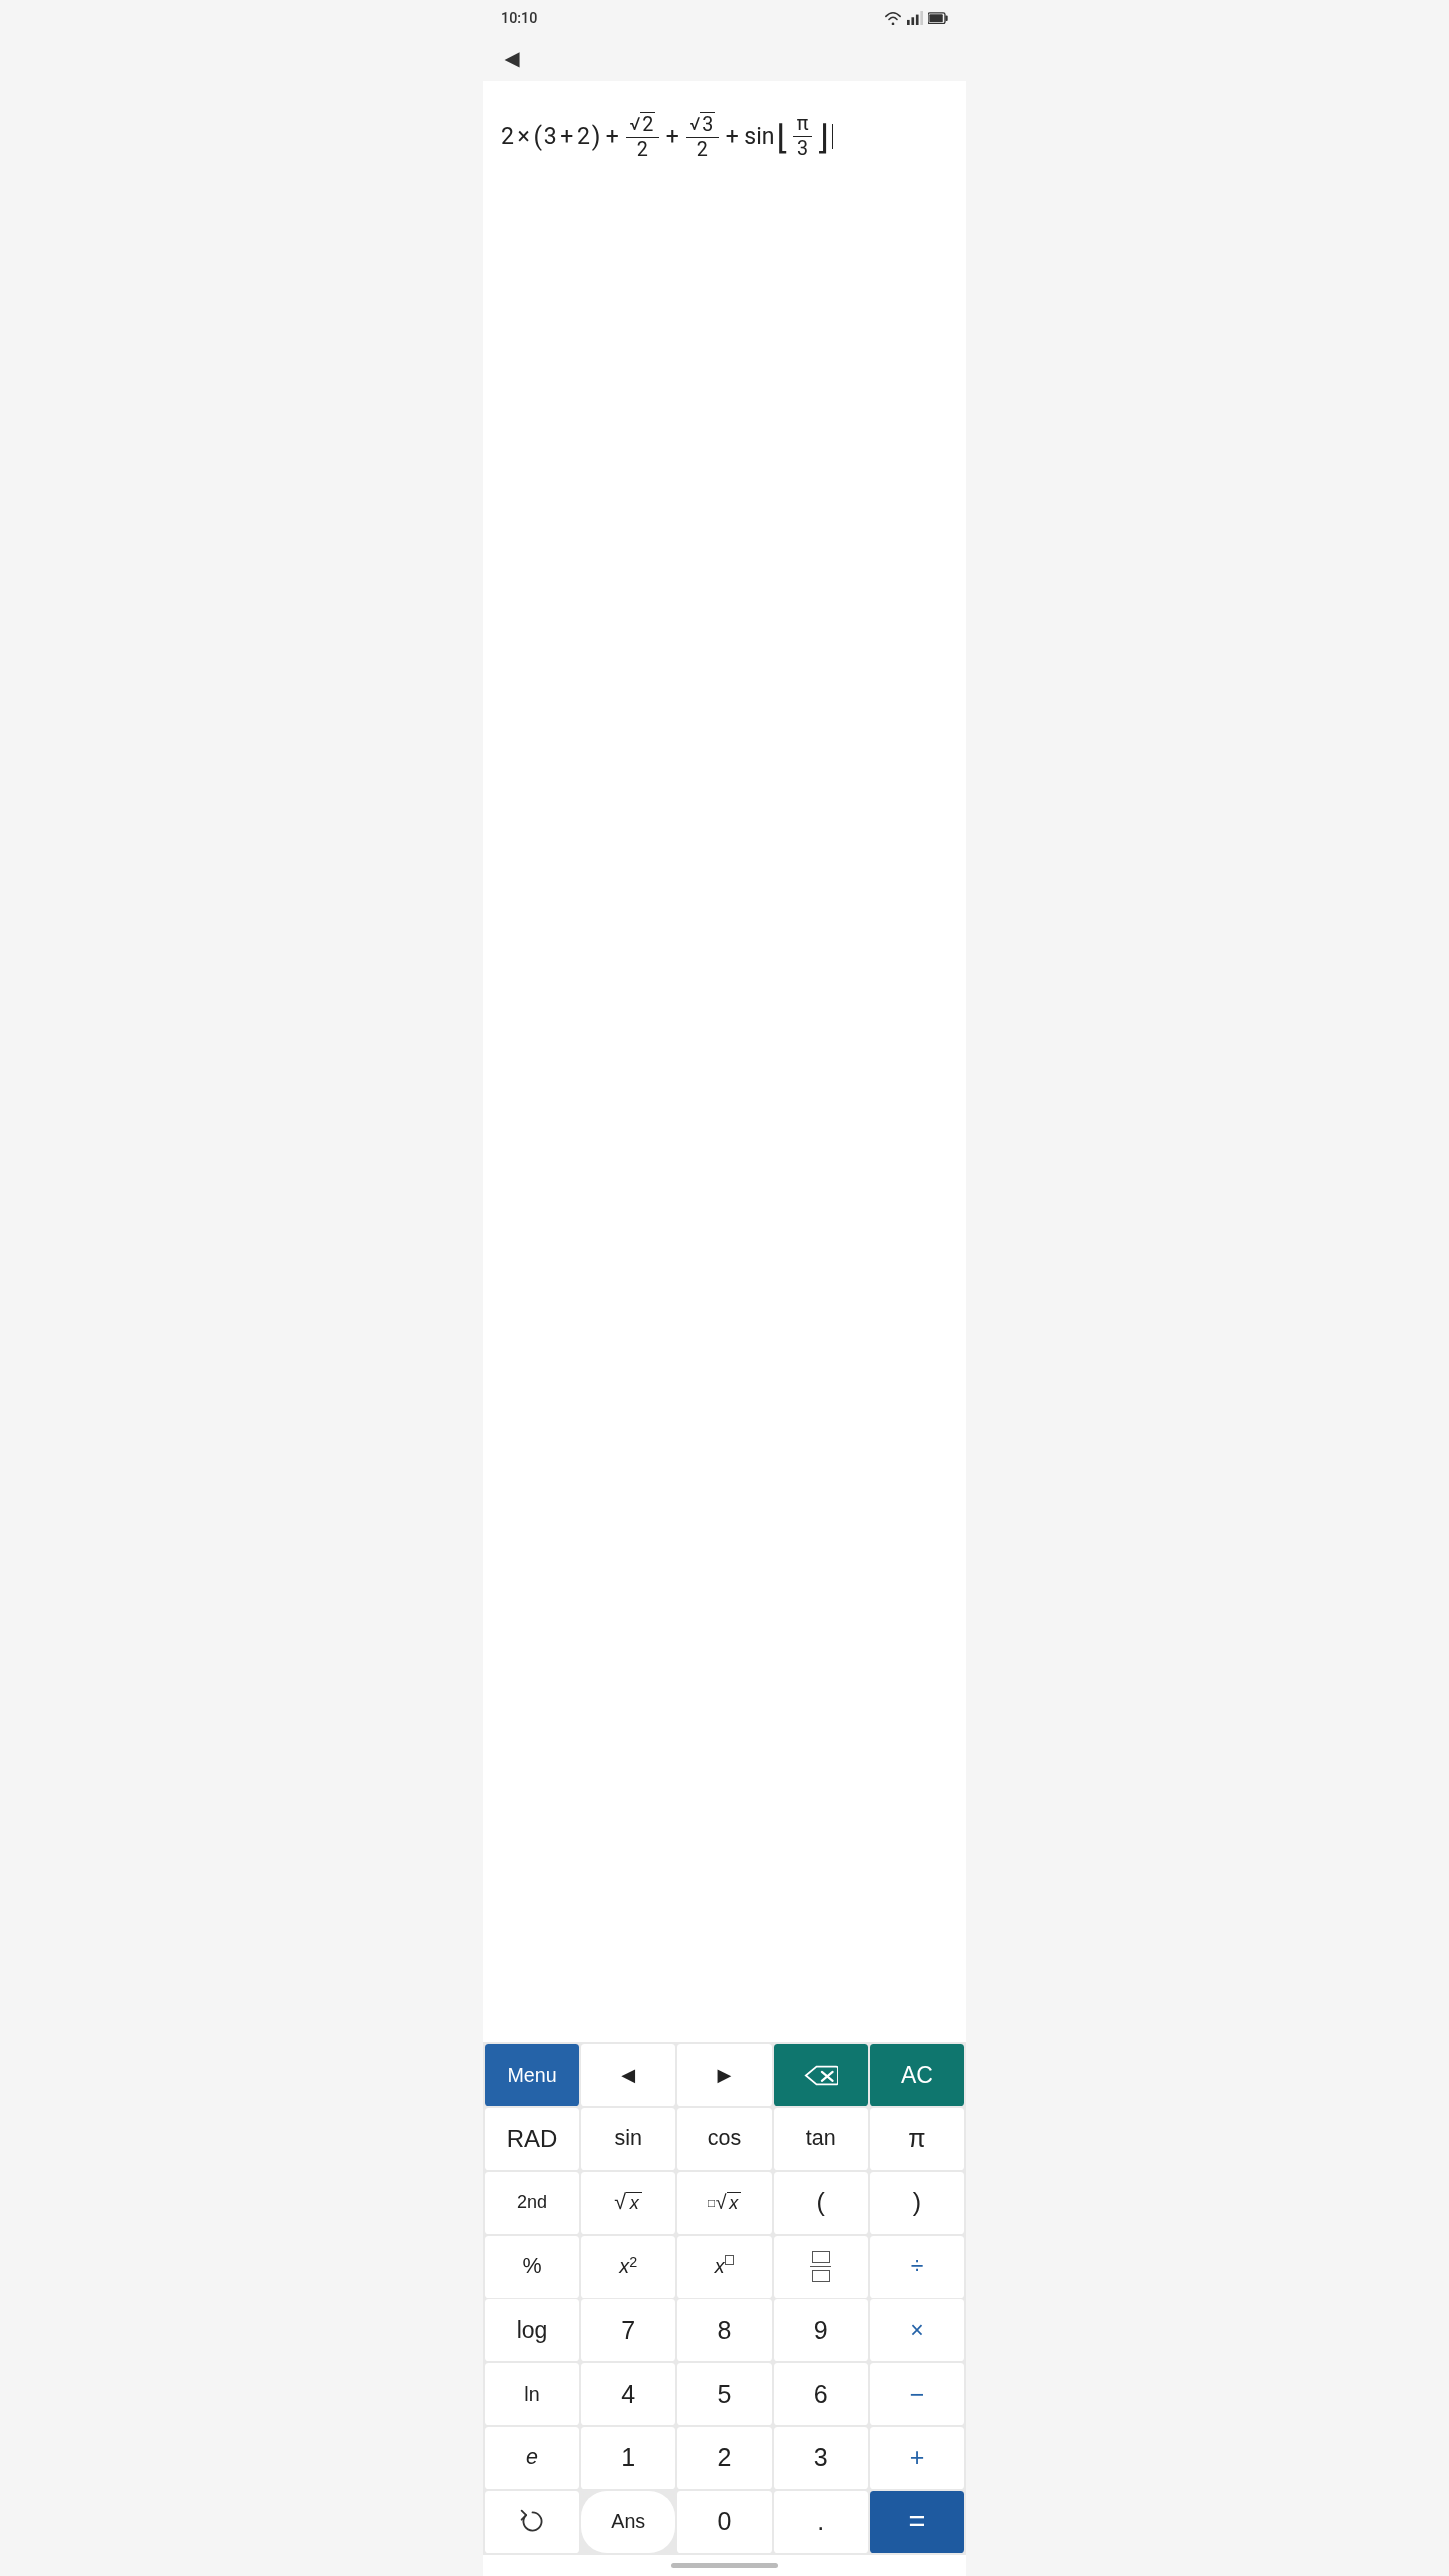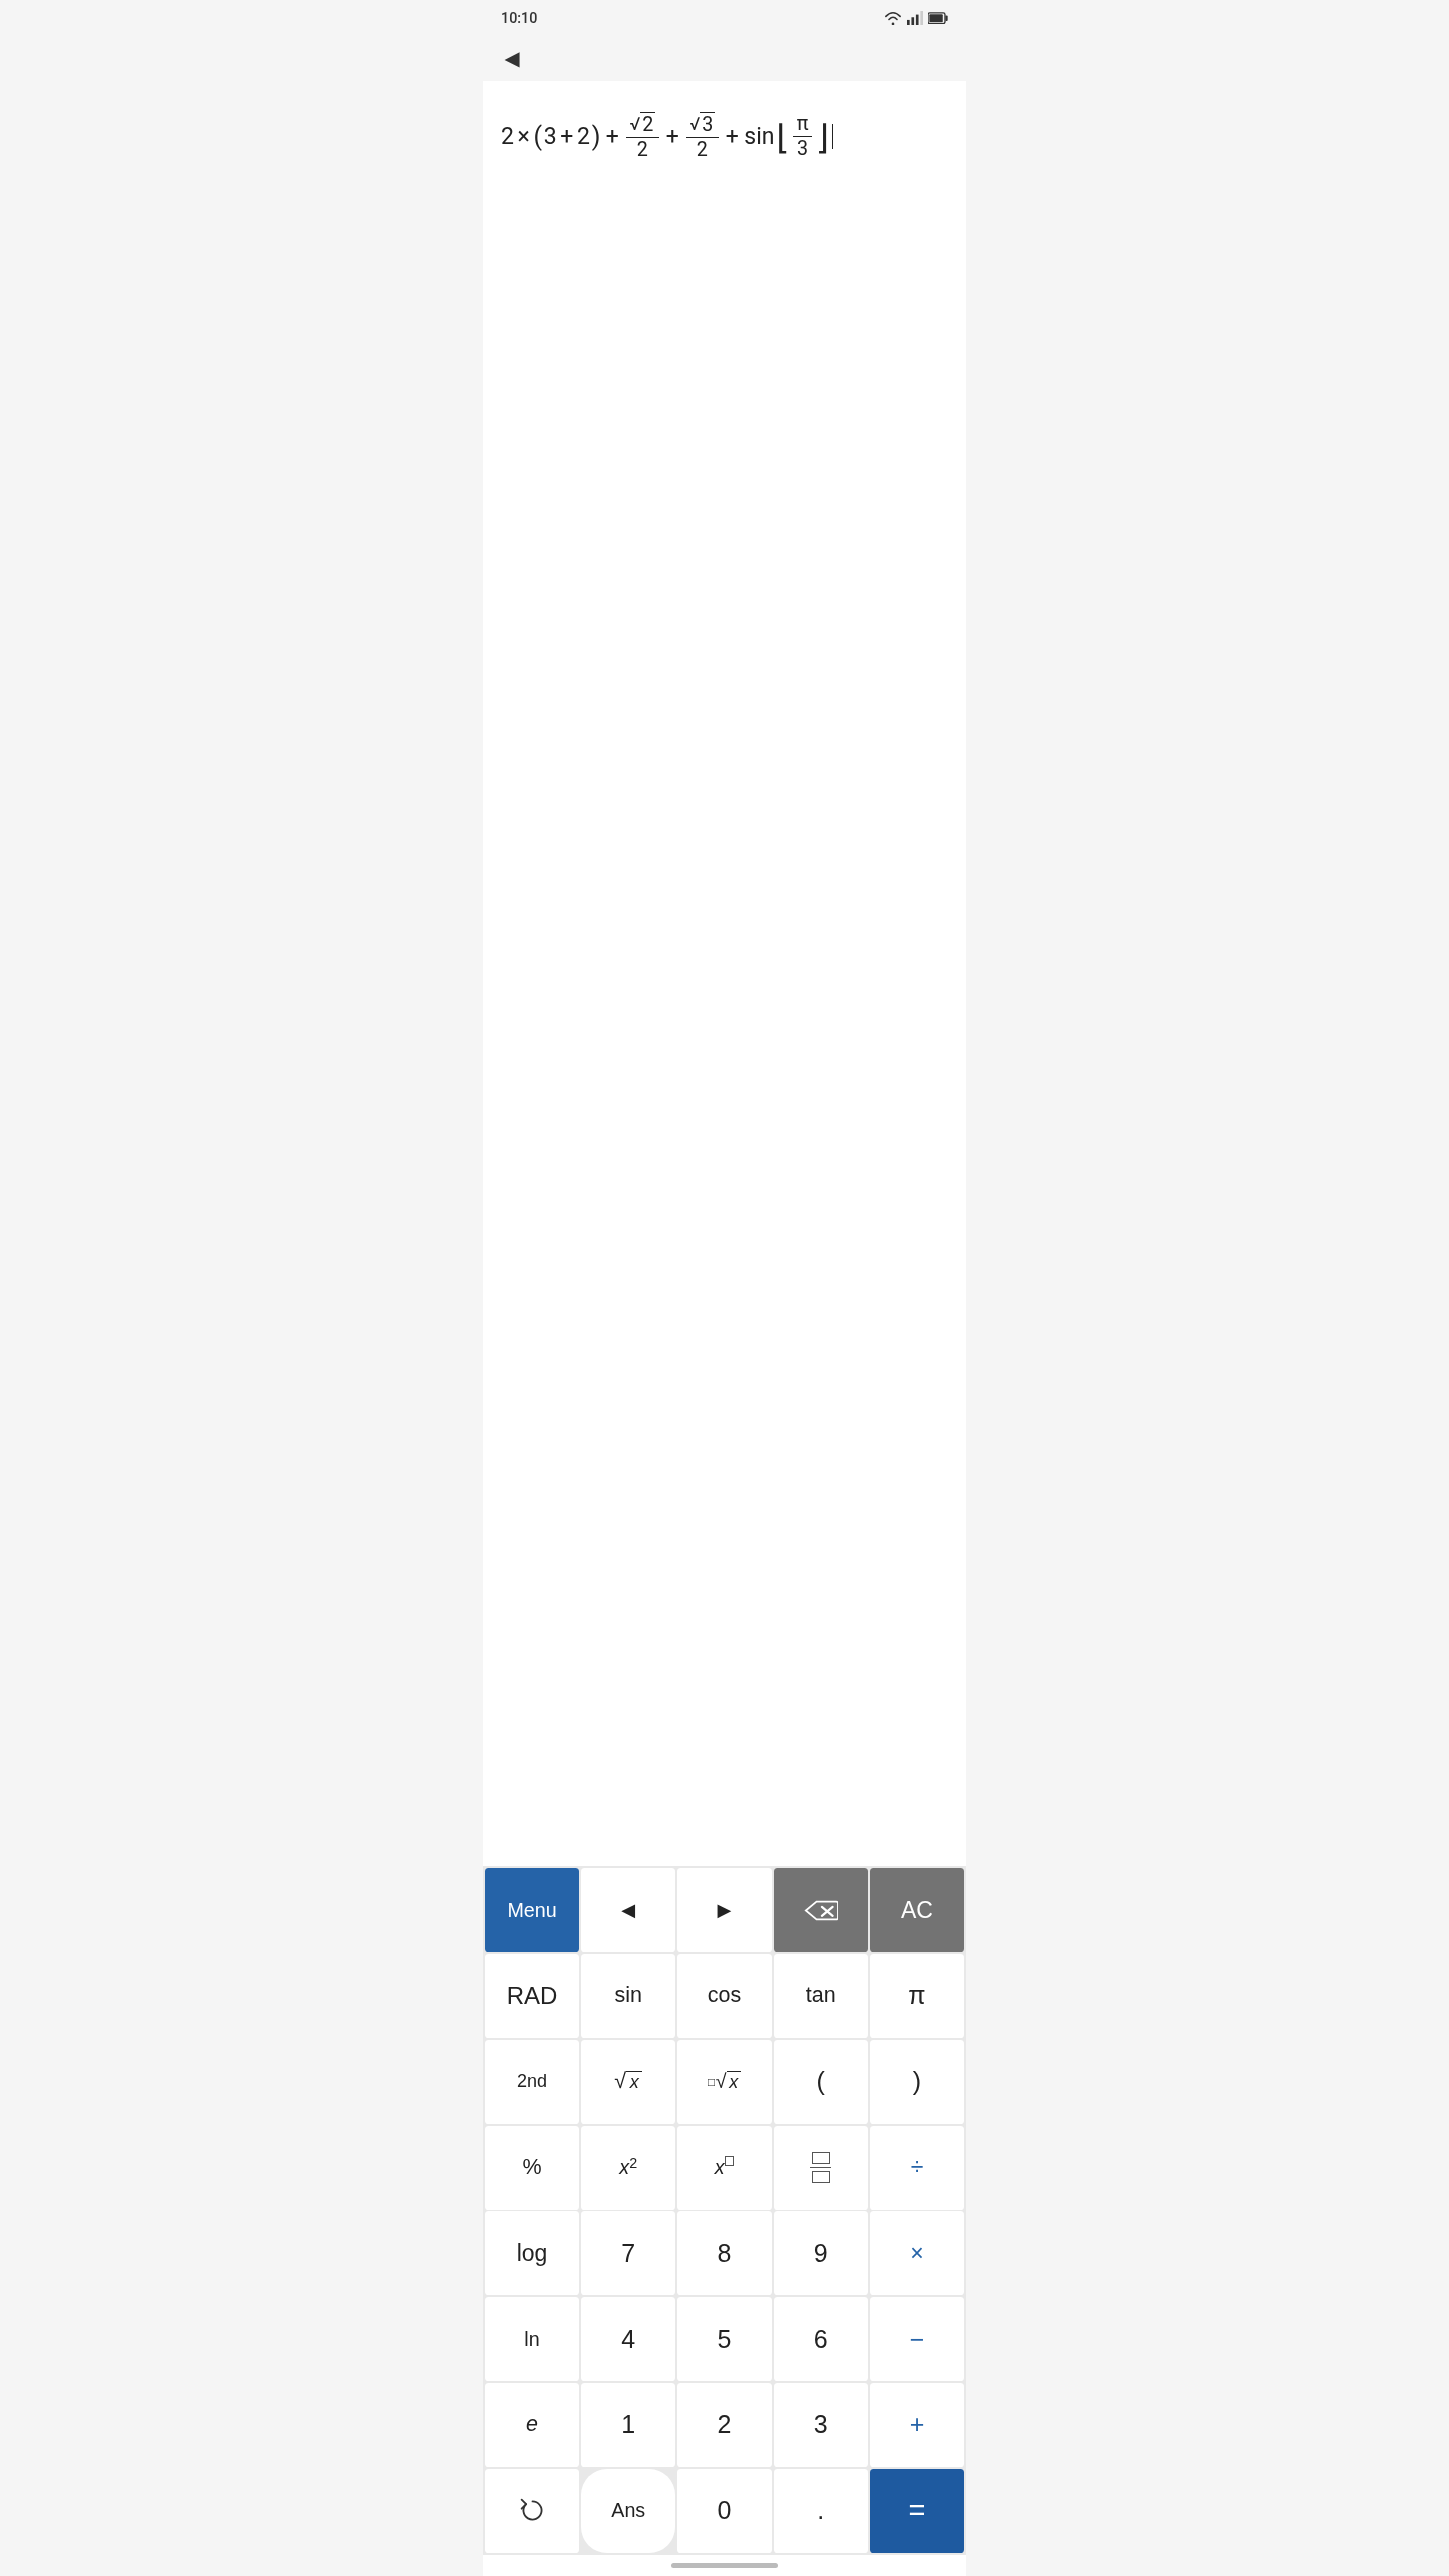--- a/index.html
+++ b/index.html
@@ -97,38 +97,38 @@
       padding: 1.8px;
     }
 
     .key {
       background: #fff;
       border: none;
       border-radius: 3.6px;
       display: flex;
       align-items: center;
       justify-content: center;
-      height: 84px;
+      height: 62px;
       font-size: 21.5px;
       color: #222;
       cursor: pointer;
       font-family: Arial, sans-serif;
       transition: background 0.1s;
       padding: 3.6px;
     }
 
     .key.blue {
       background: #2563a8;
       color: #fff;
       font-size: 19.7px;
       font-weight: 500;
     }
 
     .key.orange {
-      background: #737373;
+      background: #0f766e;
       color: #fff;
       font-size: 21.5px;
       text-align: right;
     }
 
     .key.blue-dark {
       background: #1e5aa0;
       color: #fff;
       font-size: 27px;
     }

